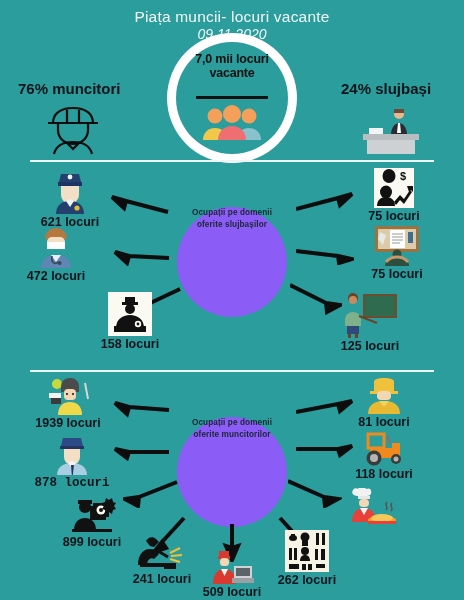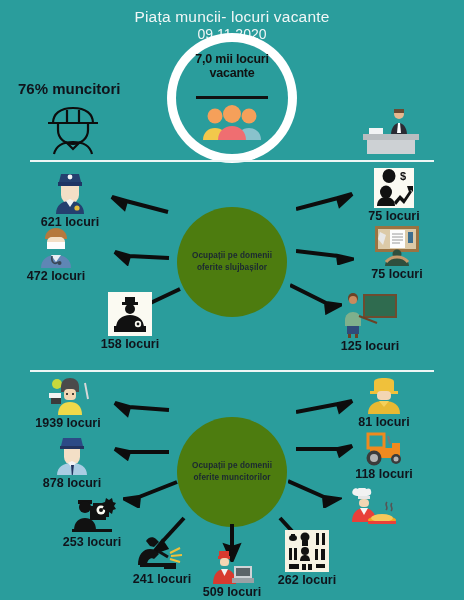--- a/index.html
+++ b/index.html
@@ -11,21 +11,21 @@
   }
   #stage{position:relative;width:464px;height:600px;background:#2a9d9c;}
 
   
   .title{
     position:absolute;top:8px;left:0;width:464px;text-align:center;
     color:#f2f7f7;font-size:15.5px;letter-spacing:.2px;line-height:1.18;
   }
   .subtitle{
     position:absolute;top:26px;left:0;width:464px;text-align:center;
-    color:#f2f7f7;font-size:14px;line-height:1.2;
+    color:#f2f7f7;font-size:14px;line-height:1.2;font-style:italic;
   }
 
   
   .hero{
     position:absolute;left:176px;top:42px;width:112px;height:112px;
     border-radius:50%;background:#2a9d9c;
     box-shadow:0 0 0 9px #ffffff;
   }
   .hero-text{
     position:absolute;left:0;top:10px;width:112px;text-align:center;
@@ -49,22 +49,22 @@
 
   
   .divider{
     position:absolute;left:30px;width:404px;height:2px;background:#eef6f5;
   }
   .divider.d1{top:160px;}
   .divider.d2{top:370px;}
 
   
   .hub{
-    position:absolute;border-radius:50%;background:#4d7c0f;
-    display:flex;align-items:center;justify-content:center;text-align:center;
+    position:absolute;border-radius:50%;background:#8b5cf6;
+    display:flex;align-items:flex-start;justify-content:center;text-align:center;
   }
   .hub1{left:177px;top:207px;width:110px;height:110px;}
   .hub2{left:177px;top:417px;width:110px;height:110px;}
   .hub-label{
     color:#1b2733;font-size:8.2px;font-weight:bold;line-height:1.45;
     letter-spacing:.1px;padding:0 8px;
   }
 
   
   .node{position:absolute;text-align:center;}
@@ -109,20 +109,21 @@
       <path d="M13 19c0-9 7-15 20-15s20 6 20 15"></path>
       <line x1="8" y1="19" x2="58" y2="19"></line>
       <line x1="27" y1="6" x2="27" y2="19"></line>
       <line x1="39" y1="6" x2="39" y2="19"></line>
       <path d="M18 19v7c0 8 6.5 14 15 14s15-6 15-14v-7"></path>
       <path d="M14 50c2-8 9-12 19-12s17 4 19 12"></path>
       <path d="M26 38l7 7 7-7"></path>
     </g>
   </svg>
 
+  <div class="pct pct-right">24% slujbași</div>
   <svg class="desk" viewBox="0 0 68 52">
     <circle cx="44" cy="10" r="5" fill="#e8b88f"></circle>
     <path d="M39 5h10v4H39z" fill="#6a4a33"></path>
     <path d="M36 31c0-7 3.5-12 8-12s8 5 8 12z" fill="#2b2b33"></path>
     <path d="M43 19h2l1 10h-4z" fill="#fff"></path>
     <rect x="8" y="30" width="56" height="6" fill="#b9bdc0"></rect>
     <rect x="12" y="36" width="48" height="14" fill="#cdd1d4"></rect>
     <rect x="14" y="24" width="14" height="6" fill="#f2f3f4"></rect>
   </svg>
 
@@ -284,21 +285,21 @@
       <circle cx="22" cy="17" r="1" fill="#111"></circle>
         <circle cx="28" cy="17" r="1" fill="#111"></circle>
       <path d="M13 38c0-9 5-13 12-13s12 4 12 13z" fill="#efd94a"></path>
       <rect x="4" y="16" width="12" height="5" fill="#f2f2f2"></rect>
       <rect x="6" y="21" width="10" height="6" fill="#3b3b3b"></rect>
       <path d="M40 6l3 16" stroke="#d8d8d8" stroke-width="2"></path>
     </svg>
     <span class="cap">1939 locuri</span>
   </div>
 
-  <div class="node" style="left:20px;top:435px;width:104px;">
+  <div class="node" style="left:20px;top:435px;width:104px;font-family:Liberation Mono, monospace;">
     <svg class="glyph" width="40" height="40" viewBox="0 0 40 40">
       <path d="M8 11h24v3H8z" fill="#22345f"></path>
       <path d="M11 3h18l2 8H9z" fill="#2c4a86"></path>
       <path d="M12 14h16v8a8 8 0 0 1-16 0z" fill="#f3dfc6"></path>
       <path d="M5 40c0-8 6.5-12 15-12s15 4 15 12z" fill="#a9cde3"></path>
       <path d="M16 28l4 5 4-5-4-2z" fill="#f2f3f4"></path>
       <path d="M19 30h3l-1.2 10h-1z" fill="#22345f"></path>
     </svg>
     <span class="cap">878 locuri</span>
   </div>
@@ -310,21 +311,21 @@
         <circle cx="17" cy="15" r="6"></circle>
         <path d="M6 38c0-8 5-12 11-12s11 4 11 12z"></path>
         <rect x="22" y="14" width="16" height="14"></rect>
         <rect x="25" y="11" width="16" height="14" fill="#111"></rect>
         <circle cx="33" cy="18" r="4.5" fill="#fbfaf2"></circle>
         <circle cx="33" cy="18" r="2"></circle>
         <path d="M38 6l3 2 3-2 1 4 3 1-2 3 2 3-3 1-1 4-3-2-3 2-1-4-3-1 2-3-2-3 3-1z"></path>
         <rect x="4" y="37" width="40" height="3"></rect>
       </g>
     </svg>
-    <span class="cap">253 locuri</span>
+    <span class="cap">899 locuri</span>
   </div>
 
   <div class="node" style="left:110px;top:535px;width:104px;">
     <svg class="glyph" width="52" height="36" viewBox="0 0 52 36">
       <g fill="#111">
         <path d="M10 6c2-4 7-5 10-2l3 3-5 5-4-1z"></path>
         <path d="M2 30c0-10 5-16 12-16 4 0 7 2 9 5l-5 5c-3-2-7 1-7 6z"></path>
         <rect x="4" y="28" width="34" height="4"></rect>
         <rect x="28" y="28" width="12" height="6"></rect>
         <path d="M22 16l10 6" stroke="#111" stroke-width="3"></path>

